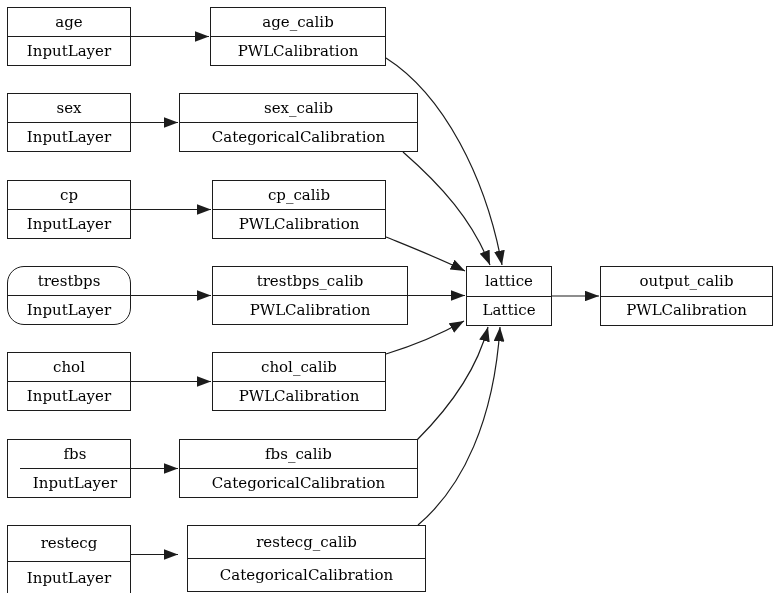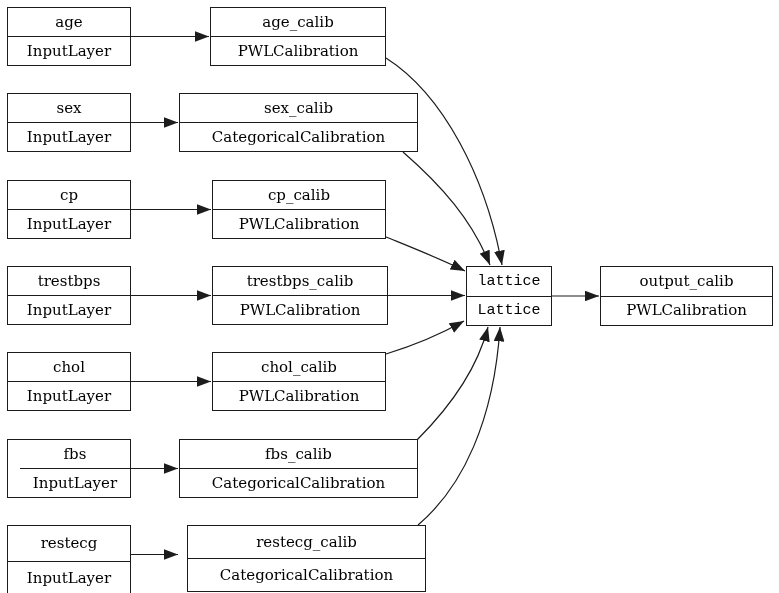--- a/index.html
+++ b/index.html
@@ -75,21 +75,21 @@
     <div class="cell">InputLayer</div>
   </div>
   <div class="node" style="left:7px;   top:93px;  width:124px; height:59px;">
     <div class="cell title">sex</div>
     <div class="cell">InputLayer</div>
   </div>
   <div class="node" style="left:7px;   top:180px; width:124px; height:59px;">
     <div class="cell title">cp</div>
     <div class="cell">InputLayer</div>
   </div>
-  <div class="node" style="left:7px;   top:266px; width:124px; height:59px;">
+  <div class="node" style="left:7px;   top:266px; width:124px; height:59px;border-radius:17px;">
     <div class="cell title">trestbps</div>
     <div class="cell">InputLayer</div>
   </div>
   <div class="node" style="left:7px;   top:352px; width:124px; height:59px;">
     <div class="cell title">chol</div>
     <div class="cell">InputLayer</div>
   </div>
   <div class="node" style="left:7px;   top:439px; width:124px; height:59px;padding-left:12px;">
     <div class="cell title">fbs</div>
     <div class="cell">InputLayer</div>
@@ -104,38 +104,38 @@
     <div class="cell">PWLCalibration</div>
   </div>
   <div class="node" style="left:179px; top:93px;  width:239px; height:59px;">
     <div class="cell title">sex_calib</div>
     <div class="cell">CategoricalCalibration</div>
   </div>
   <div class="node" style="left:212px; top:180px; width:174px; height:59px;">
     <div class="cell title">cp_calib</div>
     <div class="cell">PWLCalibration</div>
   </div>
-  <div class="node" style="left:212px; top:266px; width:176px; height:59px;">
+  <div class="node" style="left:212px; top:266px; width:196px; height:59px;">
     <div class="cell title">trestbps_calib</div>
     <div class="cell">PWLCalibration</div>
   </div>
   <div class="node" style="left:212px; top:352px; width:174px; height:59px;">
     <div class="cell title">chol_calib</div>
     <div class="cell">PWLCalibration</div>
   </div>
   <div class="node" style="left:179px; top:439px; width:239px; height:59px;">
     <div class="cell title">fbs_calib</div>
     <div class="cell">CategoricalCalibration</div>
   </div>
   <div class="node" style="left:179px; top:525px; width:239px; height:67px;margin-left:8px;">
     <div class="cell title">restecg_calib</div>
     <div class="cell">CategoricalCalibration</div>
   </div>
 
-  <div class="node" style="left:466px; top:266px; width:86px;  height:60px;font-family:Liberation Mono, monospace;">
+  <div class="node" style="left:466px; top:266px; width:86px;  height:60px;">
     <div class="cell title">lattice</div>
     <div class="cell">Lattice</div>
   </div>
   <div class="node" style="left:600px; top:266px; width:173px; height:60px;">
     <div class="cell title">output_calib</div>
     <div class="cell">PWLCalibration</div>
   </div>
 
 </div>
 

